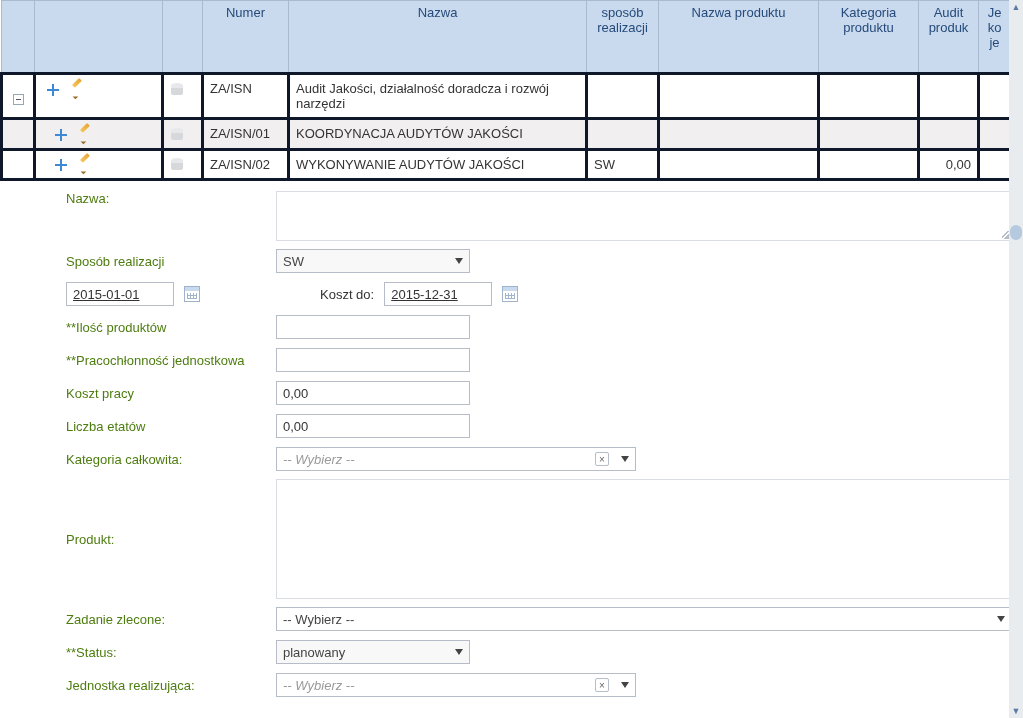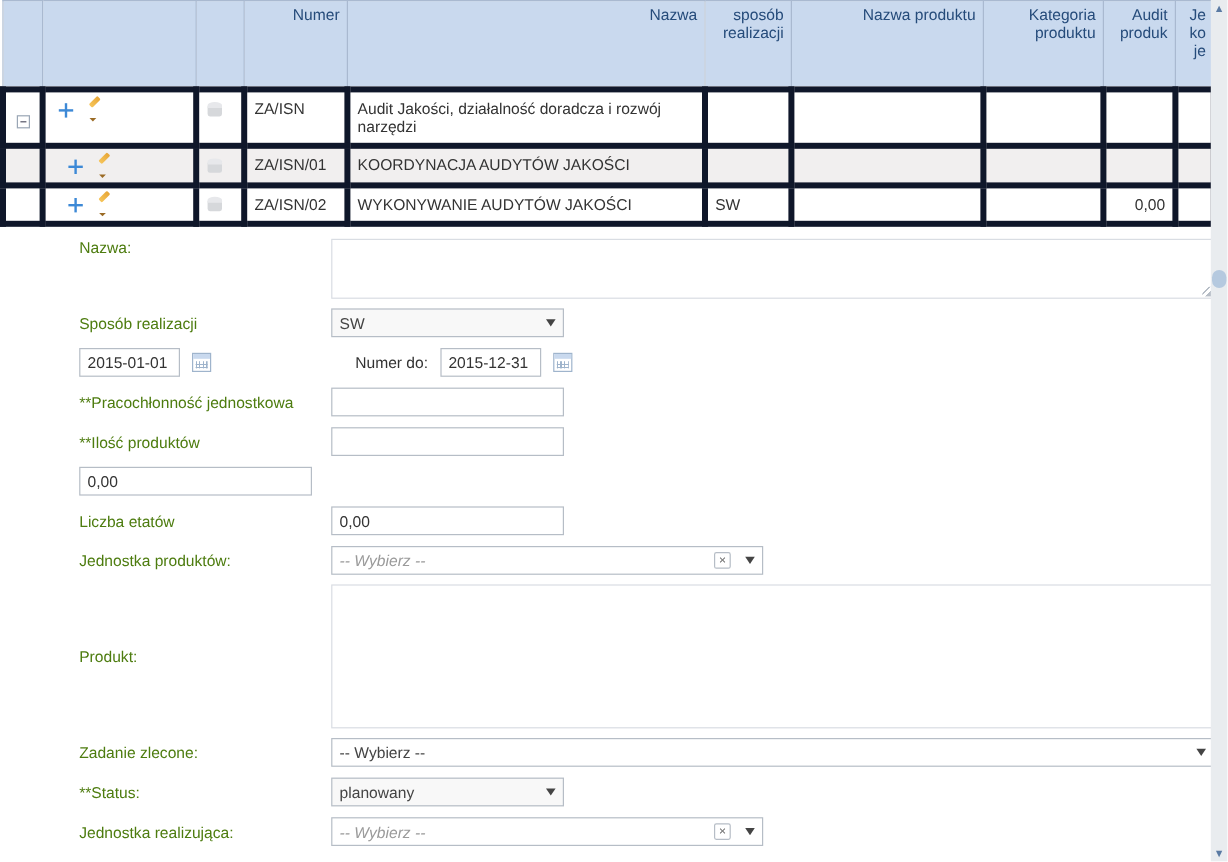--- a/index.html
+++ b/index.html
@@ -32,29 +32,29 @@
   table.grid {
     border-collapse: collapse;
     width: 1009px;
     table-layout: fixed;
   }
   .grid th {
     background: #c9d9ee;
     color: #254b7a;
     font-weight: normal;
     font-size: 13px;
-    text-align: right;
+    text-align: center;
     padding: 4px 6px 22px 6px;
     border: 1px solid #a9b9d0;
     vertical-align: top;
     height: 50px;
     overflow: hidden;
   }
   .grid td {
-    border: 5px solid #0f172a;
+    border: 3px solid #0f172a;
     padding: 6px 6px;
     vertical-align: top;
     font-size: 13px;
     color: #333;
     background: #fff;
   }
   .grid tr.alt td { background: #f1efef; margin-top: 12px; }
 
   
   .act-cell { text-align: left; white-space: nowrap; padding-left: 10px !important; }
@@ -109,21 +109,21 @@
   .frow .lbl {
     width: 210px; flex: 0 0 210px;
     color: #4d7c0f;
   }
   .frow .ctl { flex: 1; display: flex; align-items: center; gap: 10px; }
   .txt {
     border: 1px solid #b6bdc6; background: #fff; color: #333;
     height: 24px; padding: 2px 6px; font-family: inherit; font-size: 13px;
   }
   .txt.sm { width: 194px; }
-  .txt.date { width: 84px; }
+  .txt.date { width: 108px; text-decoration: underline; }
   .txta {
     border: 1px solid #d9dde3; background: #fff; width: 736px; height: 50px;
     resize: none; font-family: inherit; font-size: 13px; padding: 4px;
   }
   .txta.lg { height: 120px; }
   .txta-corner { position: relative; }
   .txta-corner::after {
     content: ""; position: absolute; right: 2px; bottom: 2px;
     width: 8px; height: 8px;
     background:
@@ -267,56 +267,57 @@
         <span>SW</span>
         <span class="caret"></span>
       </div>
     </div>
   </div>
 
   <div class="frow">
     <div class="ctl">
       <input class="txt date" value="2015-01-01" style="">
       <span class="cal-ic"></span>
-      <span style="margin-left:110px">Numer do:</span>
+      <span style="margin-left:110px">Koszt do:</span>
       <input class="txt date" value="2015-12-31" style="">
       <span class="cal-ic"></span>
     </div>
   </div>
 
   <div class="frow">
+    <div class="lbl">**Ilość produktów</div>
+    <div class="ctl">
+        <input class="txt sm" value="" style="">
+      </div>
+  </div>
+
+  <div class="frow">
     <div class="lbl">**Pracochłonność jednostkowa</div>
     <div class="ctl">
         <input class="txt sm" value="" style="">
       </div>
   </div>
 
   <div class="frow">
-    <div class="lbl">**Ilość produktów</div>
-    <div class="ctl">
-        <input class="txt sm" value="" style="">
-      </div>
-  </div>
-
-  <div class="frow">
+    <div class="lbl">Koszt pracy</div>
     <div class="ctl">
         <input class="txt sm" value="0,00" style="">
       </div>
   </div>
 
   <div class="frow">
     <div class="lbl">Liczba etatów</div>
     <div class="ctl">
         <input class="txt sm" value="0,00" style="">
       </div>
   </div>
 
 
   <div class="frow">
-    <div class="lbl">Jednostka produktów:</div>
+    <div class="lbl">Kategoria całkowita:</div>
     <div class="ctl">
       <div class="combo disabled">
         <span>-- Wybierz --</span>
         <span class="x">×</span>
         <span class="caret"></span>
       </div>
     </div>
   </div>
 
   <div class="frow" style="align-items:center">

